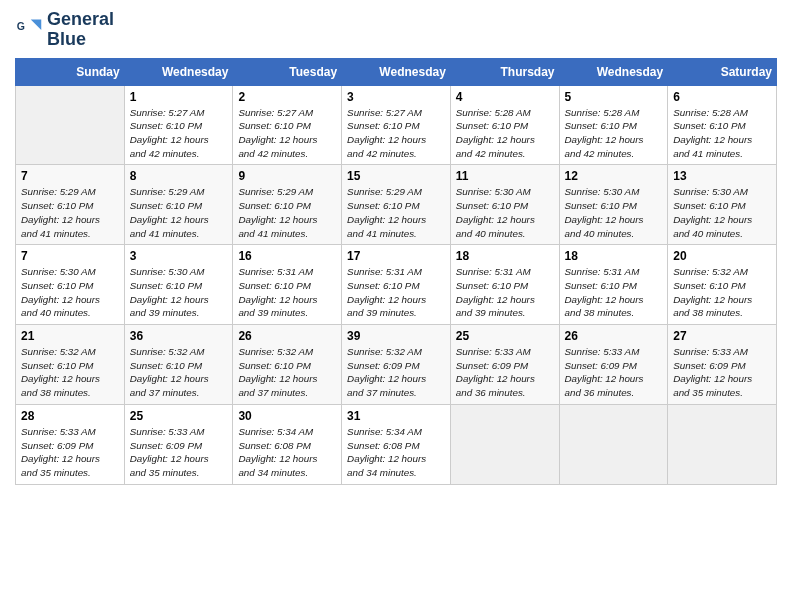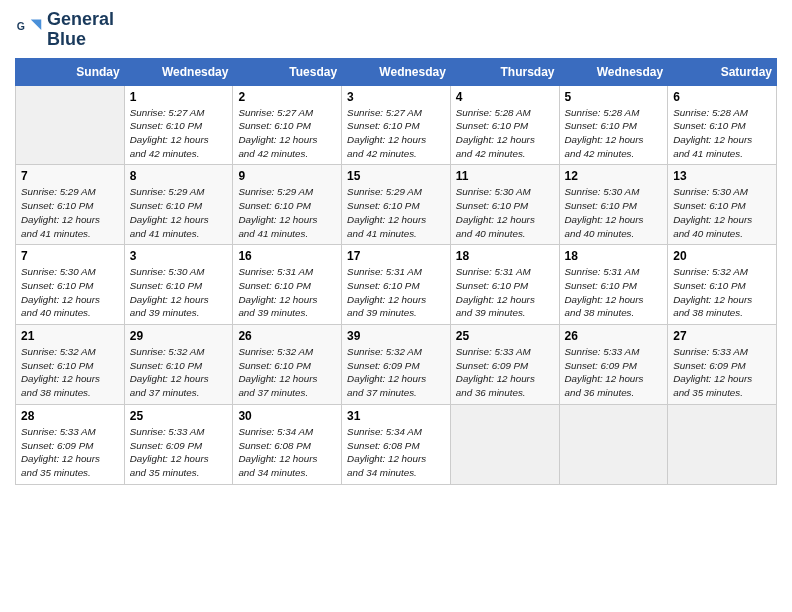--- a/index.html
+++ b/index.html
@@ -267,21 +267,21 @@
       </tr>
       <tr>
         <td>
           <span class="day-num">21</span>
           <div class="day-info" style="white-space: pre-line;">Sunrise: 5:32 AM
 Sunset: 6:10 PM
 Daylight: 12 hours
 and 38 minutes.</div>
         </td>
         <td>
-          <span class="day-num">29</span>
+          <span class="day-num">36</span>
           <div class="day-info" style="white-space: pre-line;">Sunrise: 5:32 AM
 Sunset: 6:10 PM
 Daylight: 12 hours
 and 37 minutes.</div>
         </td>
         <td>
           <span class="day-num">26</span>
           <div class="day-info" style="white-space: pre-line;">Sunrise: 5:32 AM
 Sunset: 6:10 PM
 Daylight: 12 hours

